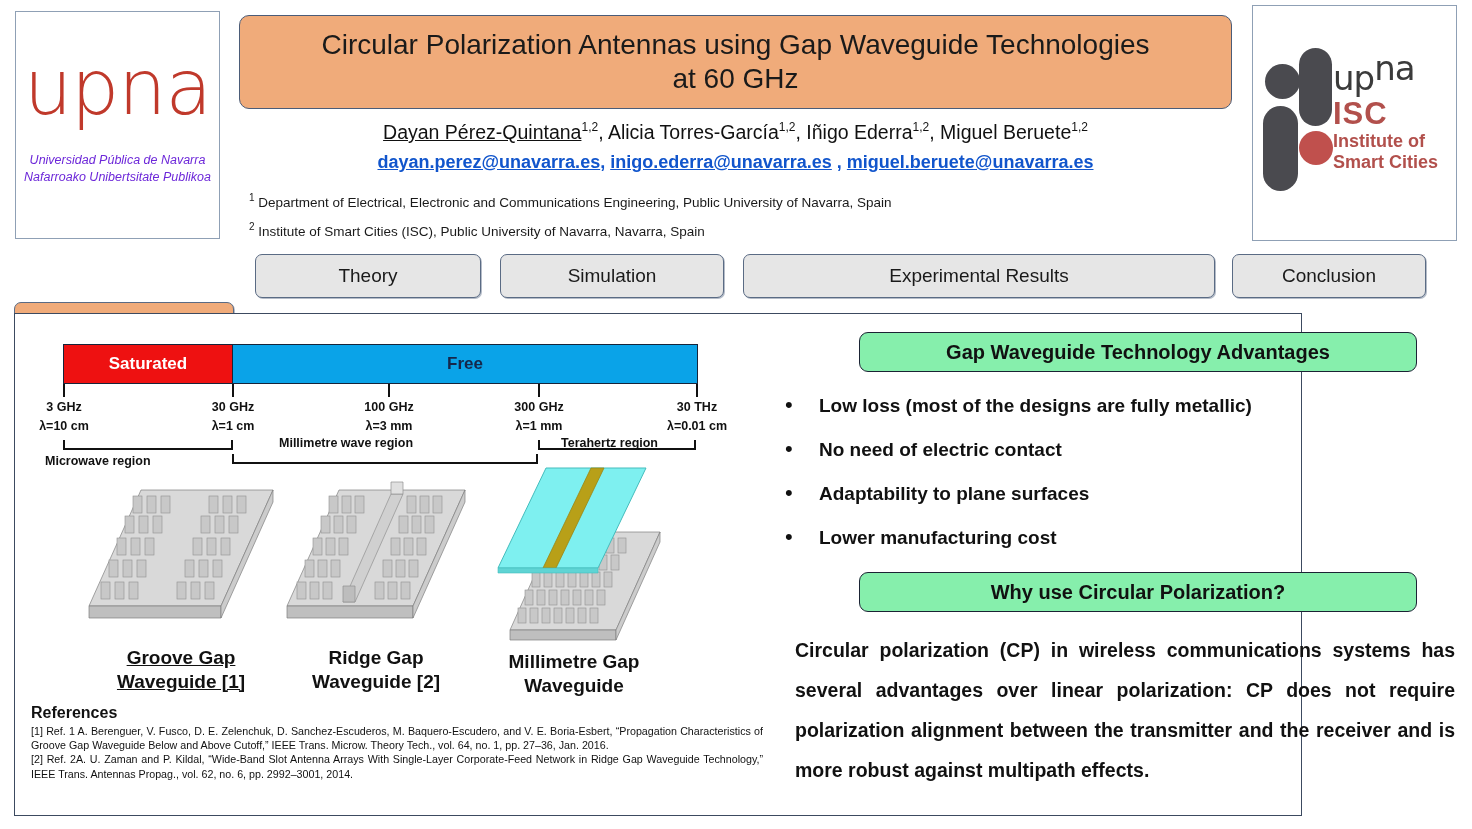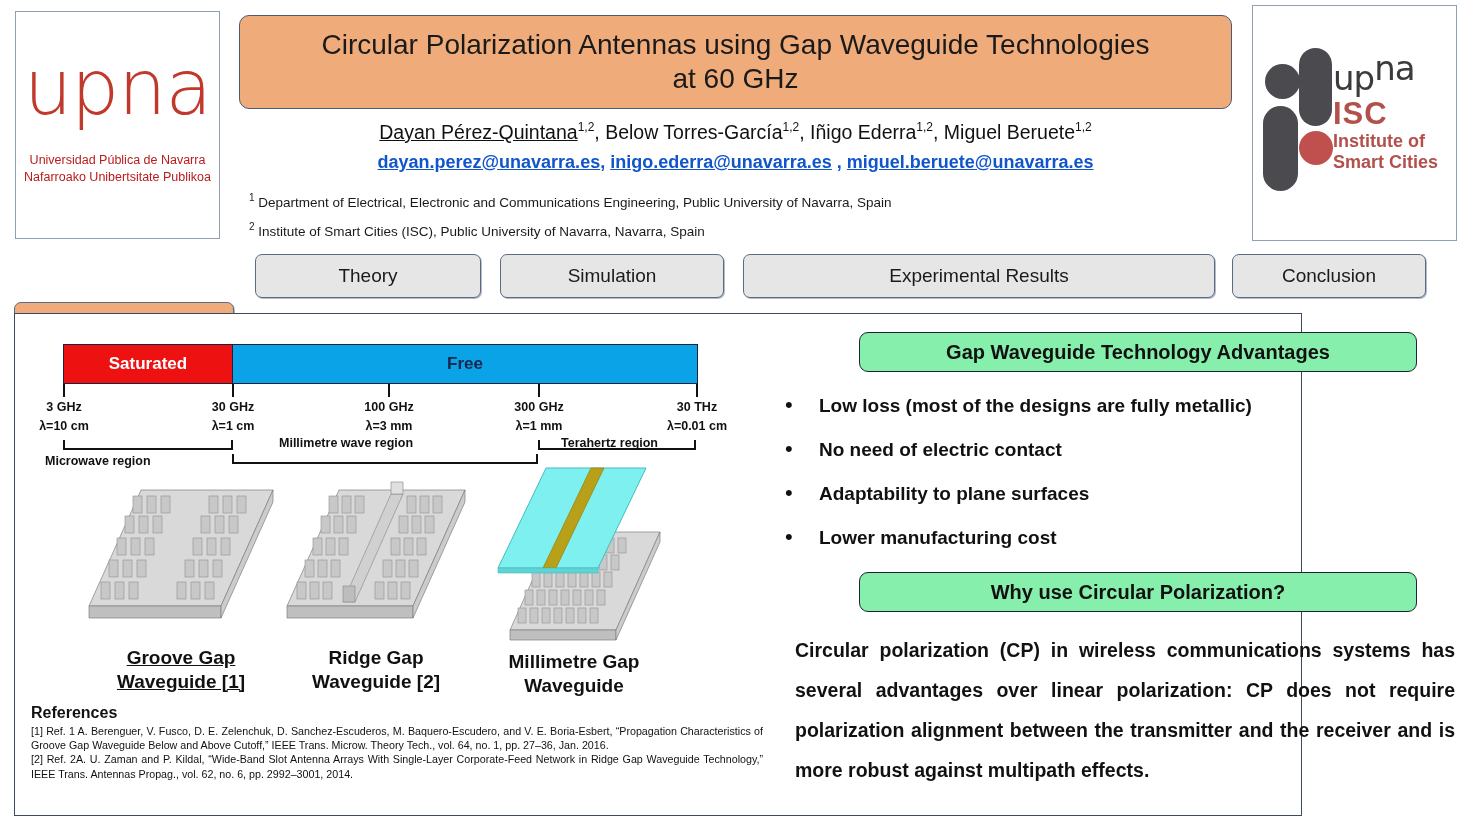--- a/index.html
+++ b/index.html
@@ -29,22 +29,22 @@
 
   .upna-word {
     position:absolute; left:0; right:0; top:38px;
     text-align:center;
     font-family:"DejaVu Sans", sans-serif;
     font-size:76px; font-weight:300;
     color:#c0392b; letter-spacing:-1px; line-height:1;
   }
   .upna-sub {
     position:absolute; left:0; right:0; top:140px;
-    text-align:center; color:#b91c1c;
-    font-size:12.5px; line-height:1.35;
+    text-align:center; color:#6d28d9;
+    font-size:12.5px; line-height:1.35;font-style:italic;
   }
 
   
   #isc-inner { position:absolute; left:0; top:0; width:100%; height:100%; }
   .isc-dot  { position:absolute; background:#4a4a4f; border-radius:50%; }
   .isc-pill { position:absolute; background:#4a4a4f; border-radius:18px; }
   .isc-red  { position:absolute; background:#c0504d; border-radius:50%; }
   #isc-upna-word {
     position:absolute; left:80px; top:42px;
     font-family:"DejaVu Sans", sans-serif;
@@ -183,21 +183,21 @@
     </div>
 
     <div id="title-plate">
       <div class="ttxt">
         <span>Circular Polarization Antennas using Gap Waveguide Technologies</span><br>
         <span>at 60 GHz</span>
       </div>
     </div>
 
     <div id="authors">
-      <span class="me">Dayan Pérez-Quintana</span><sup>1,2</sup>, <span>Below Torres-García</span><sup>1,2</sup>, <span>Iñigo Ederra</span><sup>1,2</sup>, <span>Miguel Beruete</span><sup>1,2</sup>
+      <span class="me">Dayan Pérez-Quintana</span><sup>1,2</sup>, <span>Alicia Torres-García</span><sup>1,2</sup>, <span>Iñigo Ederra</span><sup>1,2</sup>, <span>Miguel Beruete</span><sup>1,2</sup>
     </div>
 
     <div id="emails">
       <a href="#">dayan.perez@unavarra.es</a>, <a href="#">inigo.ederra@unavarra.es</a> , <a href="#">miguel.beruete@unavarra.es</a>
     </div>
 
     <div class="affil" id="affil1">
       <sup>1</sup><span> Department of Electrical, Electronic and Communications Engineering, Public University of Navarra, Spain</span>
     </div>
     <div class="affil" id="affil2">

